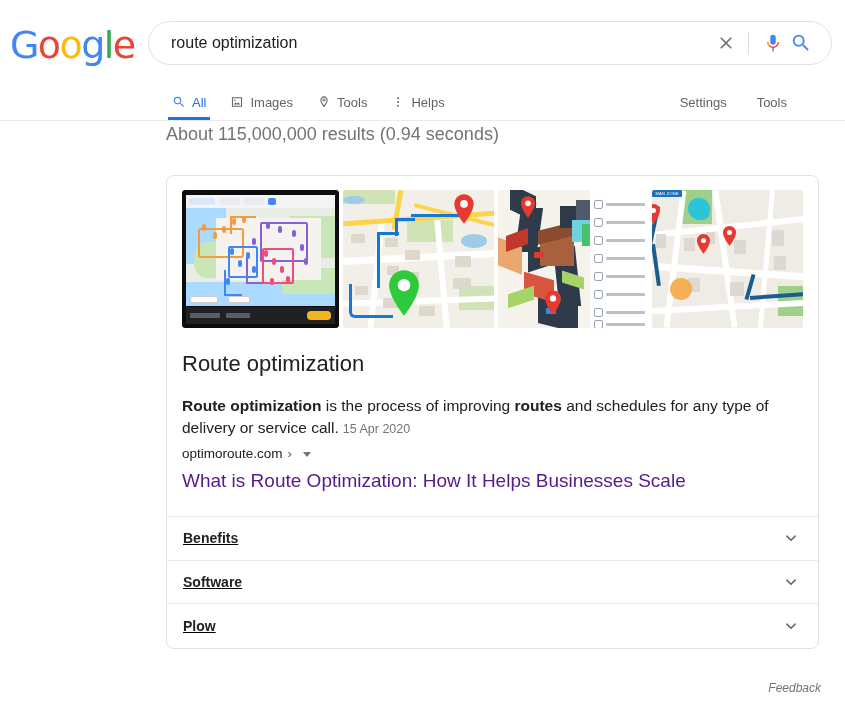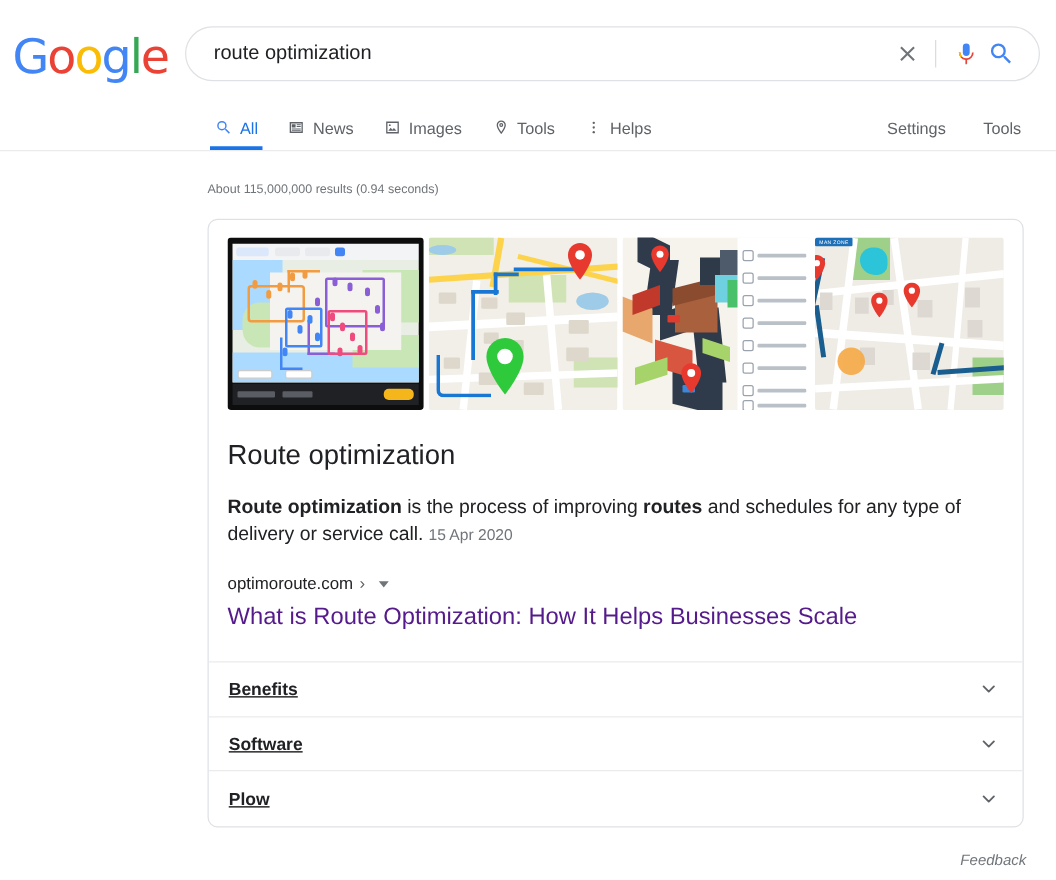--- a/index.html
+++ b/index.html
@@ -45,25 +45,25 @@
   .tab {
     display:flex; align-items:center; gap:6px; height:36px;
     padding: 0 12px; font-size:13px; color:#5f6368; cursor:pointer;
     position:relative; white-space:nowrap;
   }
   .tab.active { color:#1a73e8; }
   .tab.active:after {
     content:""; position:absolute; left:8px; right:8px; bottom:0; height:3px; background:#1a73e8;
   }
   .tab .ti { display:flex; align-items:center; }
-  .right-links { position:absolute; right:28px; top:0; display:flex; align-items:center; height:36px; gap:30px; }
+  .right-links { position:absolute; right:58px; top:0; display:flex; align-items:center; height:36px; gap:30px; }
   .right-links span { font-size:13px; color:#5f6368; cursor:pointer; }
 
   
-  .stats { position:absolute; left:166px; top:146px; font-size:10px; color:#70757a; }
+  .stats { position:absolute; left:166px; top:124px; font-size:18px; color:#70757a; }
 
   
   .kcard {
     position:absolute; left:166px; top:175px; width:653px;
     border:1px solid #dfe1e5; border-radius:8px; background:#fff; overflow:hidden;
   }
   .kbody { padding: 14px 15px 0 15px; }
 
   
   .imgstrip { display:flex; gap:4px; height:138px; }
@@ -114,21 +114,21 @@
     color:#fff; font-size:14px; cursor:pointer;
   }
   .more-bar .mi { display:flex; align-items:center; }
 
   
   .ktitle { margin: 22px 0 0 0; font-size:22px; color:#202124; font-weight:400; line-height:28px; }
   .kdesc { margin: 17px 0 0 0; font-size:15.5px; line-height:22px; color:#202124; }
   .kdesc b { font-weight:700; }
   .kdate { font-size:12.5px; color:#70757a; margin-left:4px; }
 
-  .kurlrow { margin-top: 19px; display:flex; align-items:center; gap:5px; font-size:13.5px; line-height:18px; }
+  .kurlrow { margin-top: 5px; display:flex; align-items:center; gap:5px; font-size:13.5px; line-height:18px; }
   .kurl-dom { color:#202124; }
   .kurl-sep { color:#5f6368; }
   .kurl-path { color:#5f6368; }
   .kcaret {
     width:0;height:0;border-left:4px solid transparent;border-right:4px solid transparent;
     border-top:5px solid #70757a; margin-left:6px; cursor:pointer;
   }
   .klink { margin: 5px 0 0 0; font-size:19px; line-height:26px; color:#551a8b; cursor:pointer; }
   .kspacer { height:22px; }
 
@@ -189,29 +189,20 @@
       <div class="tabs">
         <div class="tab active">
           <span class="ti">
             <svg width="14" height="14" viewBox="0 0 24 24">
                 <path fill="#4285f4" d="M15.5 14h-.79l-.28-.27A6.47 6.47 0 0 0 16 9.5 6.5 6.5 0 1 0 9.5 16c1.61 0 3.09-.59 4.23-1.57l.27.28v.79l5 4.99L20.49 19zm-6 0A4.5 4.5 0 1 1 14 9.5 4.49 4.49 0 0 1 9.5 14z"></path>
               </svg>
           </span>
           <span>All</span>
         </div>
 
-        <div class="tab">
-          <span class="ti">
-            <svg width="14" height="14" viewBox="0 0 24 24">
-                <path fill="none" stroke="#5f6368" stroke-width="1.8" d="M3.9 5.5h16.2v13H3.9z"></path>
-                <path fill="#5f6368" d="M5.8 7.6h5.3v4.3H5.8zM12.6 7.6h5.6v1.3h-5.6zM12.6 10.1h5.6v1.3h-5.6zM5.8 13.4h12.4v1.3H5.8zM5.8 15.6h12.4v1.1H5.8z"></path>
-              </svg>
-          </span>
-          <span>News</span>
-        </div>
 
         <div class="tab">
           <span class="ti">
             <svg width="14" height="14" viewBox="0 0 24 24">
                 <path fill="none" stroke="#5f6368" stroke-width="1.8" d="M4.2 4.8h15.6v14.4H4.2z"></path>
                 <path fill="#5f6368" d="M6.3 16.4l3.2-4.1 2.3 2.8 2.1-2.5 3.6 3.8z"></path>
                 <circle fill="#5f6368" cx="8.3" cy="8.8" r="1.3"></circle>
               </svg>
           </span>
           <span>Images</span>

